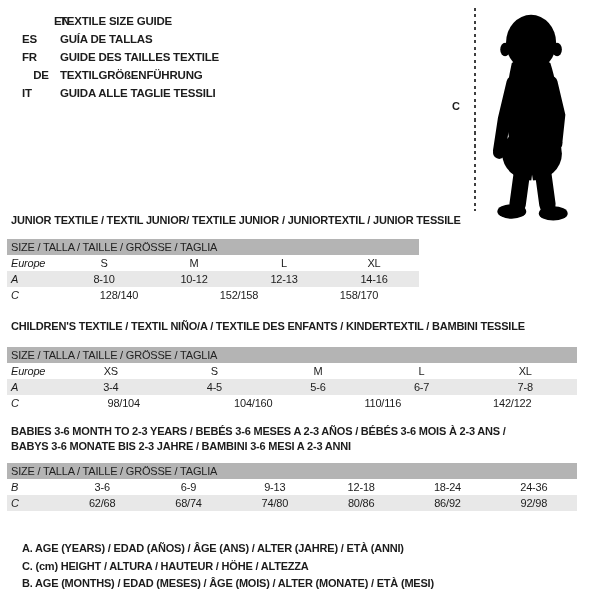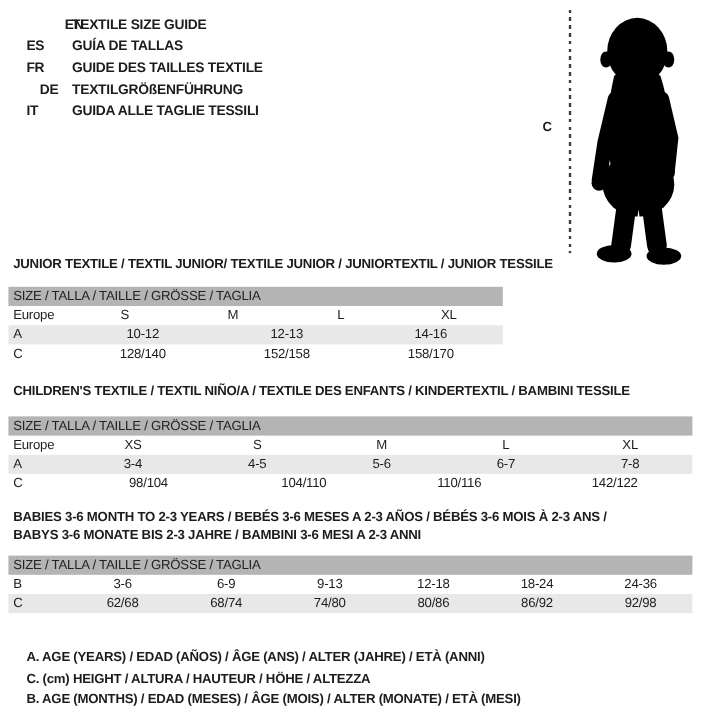--- a/index.html
+++ b/index.html
@@ -45,21 +45,21 @@
   }
   .tbl { width: 100%; }
   .tbl-header {
     height: 16px; line-height: 16px;
     background: var(--bar);
     font-size: 11px; letter-spacing: -0.2px;
     padding-left: 4px; color: #222;
   }
   .tbl-row { display: flex; height: 16px; line-height: 16px; font-size: 11px; letter-spacing: -0.2px; }
   .tbl-row.shaded { background: var(--shade); }
-  .tbl-label { flex: 0 0 52px; padding-left: 4px; }
+  .tbl-label { flex: 0 0 52px; padding-left: 4px; font-style: italic; }
   .tbl-cell { flex: 1 1 0; text-align: center; }
   #table-0 { top: 213px; }
   #table-0 .tbl { width: 412px; }
   #table-0 .tbl-title { margin-bottom: 11px; }
   #table-1 { top: 319px; }
   #table-1 .tbl { width: 570px; }
   #table-1 .tbl-title { margin-bottom: 13px; }
   #table-2 { top: 424px; }
   #table-2 .tbl { width: 570px; }
   #table-2 .tbl-title { margin-bottom: 9px; }
@@ -134,20 +134,21 @@
     <div class="tbl-body">
         <div class="tbl-row" style="display: flex;">
           <div class="tbl-label">Europe</div>
           <div class="tbl-cell">S</div>
           <div class="tbl-cell">M</div>
           <div class="tbl-cell">L</div>
           <div class="tbl-cell">XL</div>
         </div>
         <div class="tbl-row shaded" style="display: flex;">
           <div class="tbl-label">A</div>
+          <div class="tbl-cell">8-10</div>
           <div class="tbl-cell">10-12</div>
           <div class="tbl-cell">12-13</div>
           <div class="tbl-cell">14-16</div>
         </div>
         <div class="tbl-row" style="display: flex;">
           <div class="tbl-label">C</div>
           <div class="tbl-cell">128/140</div>
           <div class="tbl-cell">152/158</div>
           <div class="tbl-cell">158/170</div>
         </div>
@@ -174,21 +175,21 @@
           <div class="tbl-label">A</div>
           <div class="tbl-cell">3-4</div>
           <div class="tbl-cell">4-5</div>
           <div class="tbl-cell">5-6</div>
           <div class="tbl-cell">6-7</div>
           <div class="tbl-cell">7-8</div>
         </div>
         <div class="tbl-row" style="display: flex;">
           <div class="tbl-label">C</div>
           <div class="tbl-cell">98/104</div>
-          <div class="tbl-cell">104/110</div>
+          <div class="tbl-cell">104/160</div>
           <div class="tbl-cell">110/116</div>
           <div class="tbl-cell">142/122</div>
         </div>
       </div>
   </div>
 </section>
 
 <section class="tbl-section" id="table-2">
   <h2 class="tbl-title">
       <div class="tbl-title-line">BABIES 3-6 MONTH TO 2-3 YEARS / BEBÉS 3-6 MESES A 2-3 AÑOS / BÉBÉS 3-6 MOIS À 2-3 ANS /</div>

